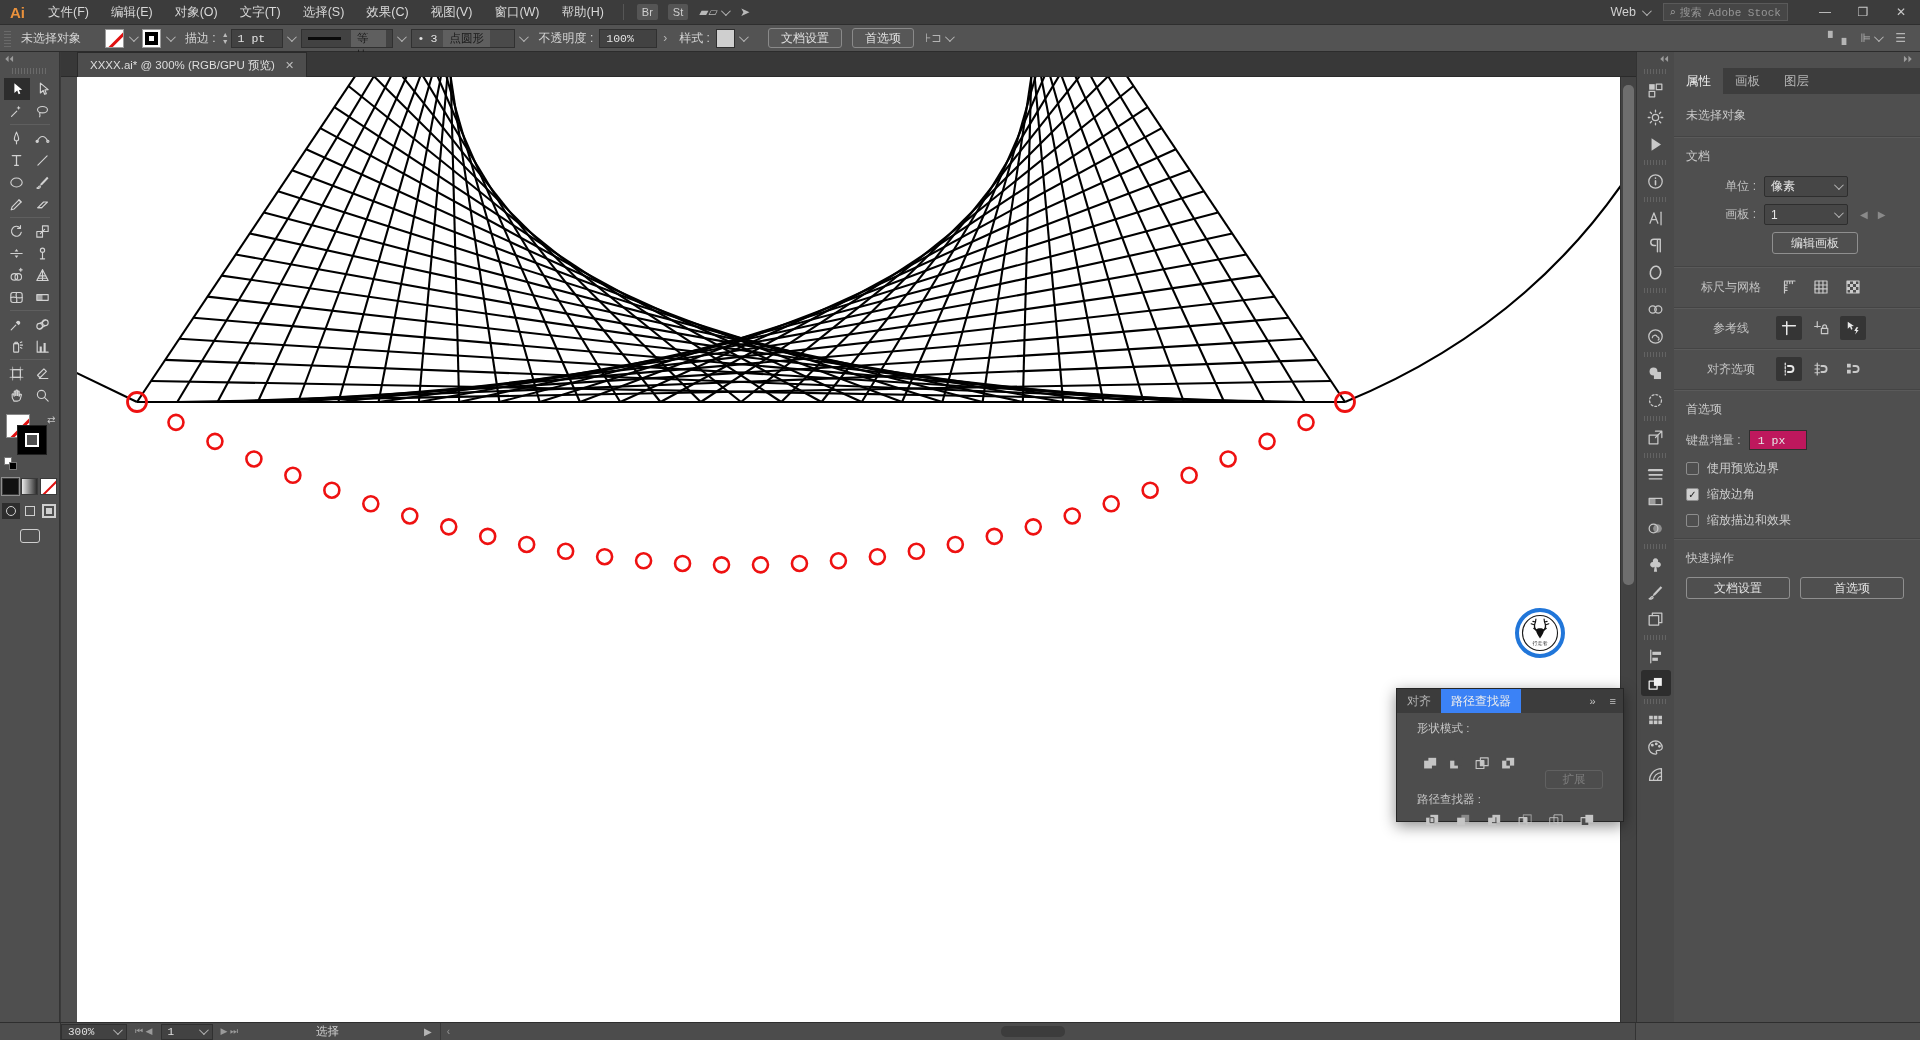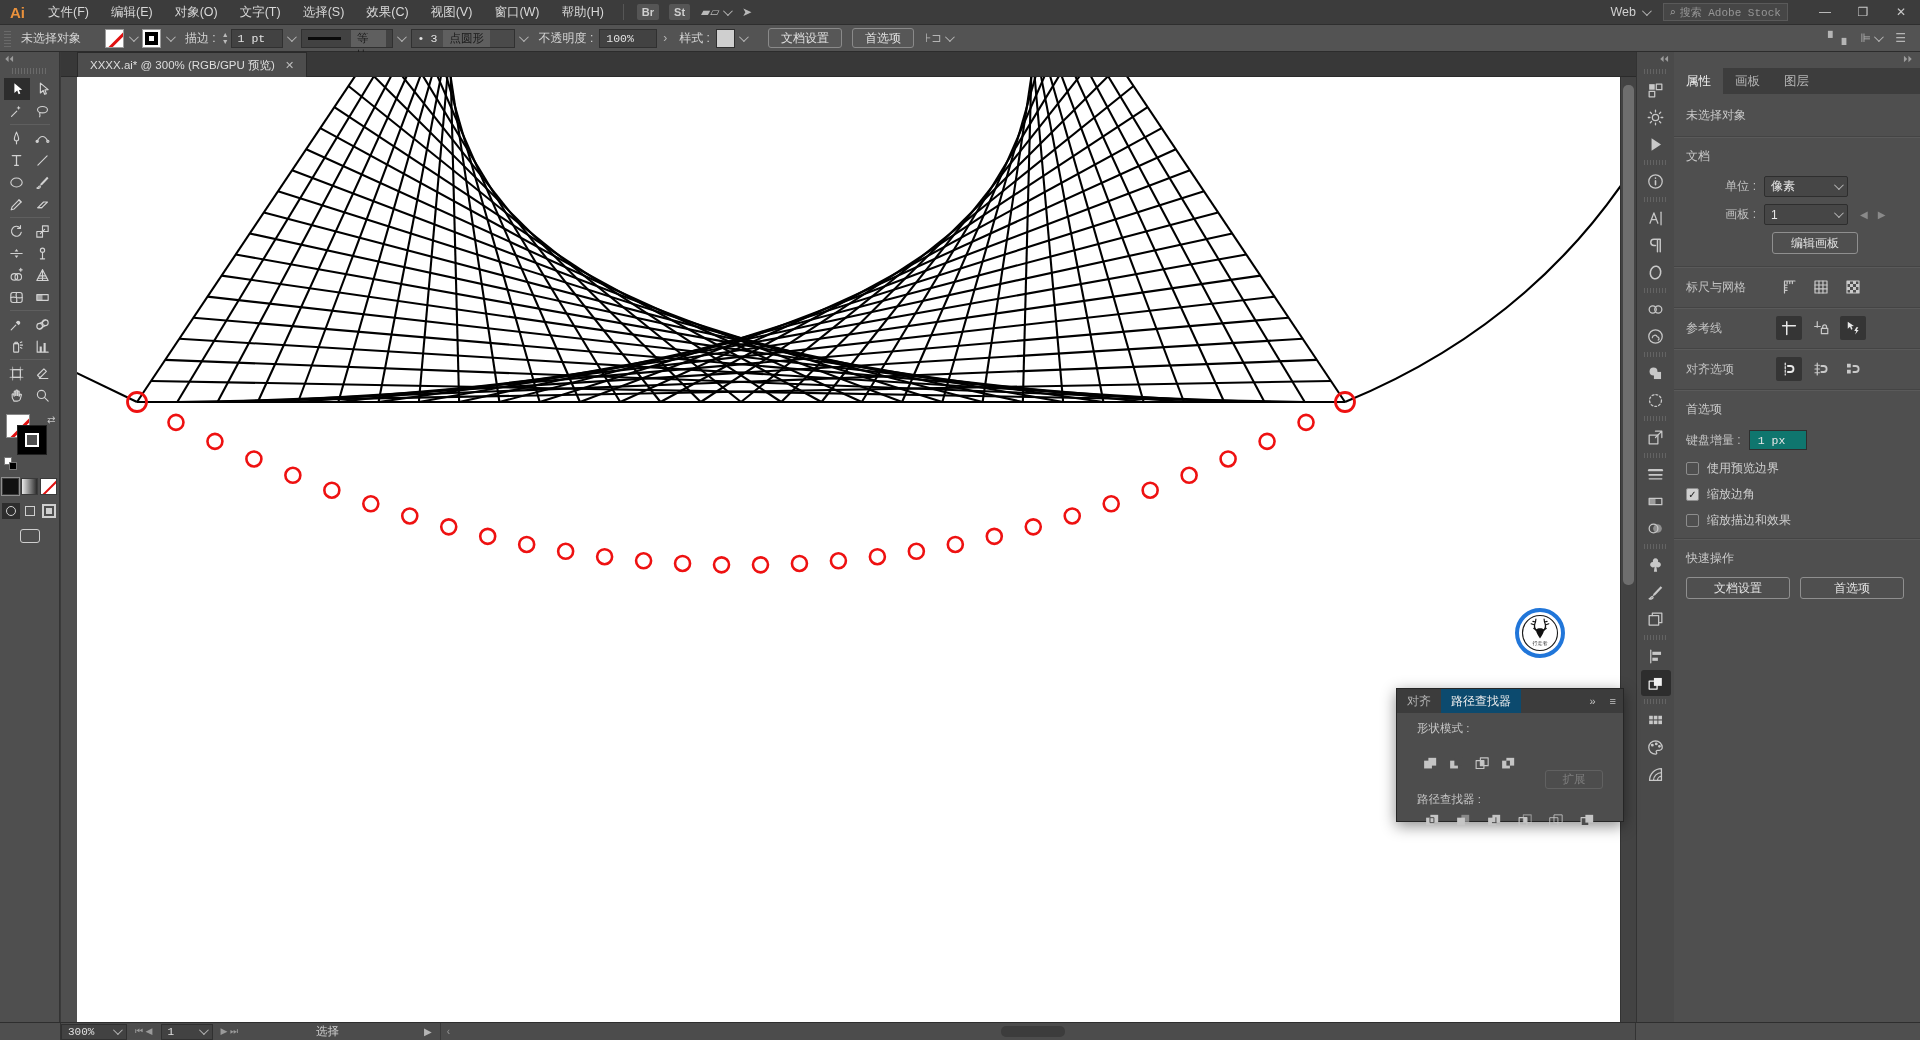--- a/index.html
+++ b/index.html
@@ -6,21 +6,21 @@
   html,body { width:1920px; height:1040px; overflow:hidden; background:#3a3a3a;
     font-family:"Liberation Sans","DejaVu Sans",sans-serif; -webkit-font-smoothing:antialiased; }
   .app { position:relative; width:1920px; height:1040px; color:#d6d6d6; font-size:12px; }
 
   
   .menu-bar { position:absolute; left:0; top:0; width:1920px; height:25px; background:#3c3c3c;
     display:flex; align-items:center; border-bottom:1px solid #2e2e2e; }
   .ai-logo { color:#e9913c; font-weight:bold; font-size:15px; padding:0 12px 0 10px; }
   .menu-item { padding:0 11px; height:25px; line-height:25px; color:#d8d8d8; font-size:12.5px; cursor:default; }
   .mb-sep { width:1px; height:16px; background:#565656; margin:0 8px; }
-  .mb-btn { background:#555; color:#cfcfcf; font-size:11px; font-weight:bold; padding:2px 5px;
+  .mb-btn { background:#555; color:#cfcfcf; font-size:11px; font-weight:normal; padding:2px 5px;
     border-radius:2px; margin:0 5px; }
   .mb-icon { color:#b9b9b9; margin:0 6px; font-size:12px; }
   .mb-right { margin-left:auto; display:flex; align-items:center; height:25px; }
   .ws-switch { display:flex; align-items:center; gap:6px; color:#d0d0d0; font-size:12.5px; padding:0 14px; }
   .chev { display:inline-block; width:7px; height:7px; border-right:1.6px solid #b5b5b5;
     border-bottom:1.6px solid #b5b5b5; transform:rotate(45deg) translateY(-2px); }
   .search-box { width:125px; height:18px; background:#464646; border:1px solid #5a5a5a;
     display:flex; align-items:center; gap:4px; padding:0 5px; color:#969696; font-size:11px;
     font-family:"Liberation Mono","DejaVu Sans Mono",monospace; }
   .win-btns { display:flex; align-items:center; margin-left:18px; }
@@ -123,43 +123,43 @@
   .p-sec-title { color:#c9c9c9; font-size:12px; padding:11px 0 4px; }
   .p-row { display:flex; align-items:center; margin:7px 0; }
   .p-row .lbl { width:78px; text-align:right; padding-right:8px; color:#c2c2c2; font-size:12px; }
   .p-dd { width:84px; height:21px; background:#464646; border:1px solid #2e2e2e; border-radius:2px;
     display:flex; align-items:center; padding:0 6px; color:#e6e6e6; font-size:12px; justify-content:space-between; }
   .p-arrows { display:flex; gap:10px; margin-left:12px; color:#8a8a8a; font-size:10px; }
   .p-btn { height:22px; border:1px solid #8f8f8f; border-radius:3px; background:transparent; color:#e2e2e2;
     font-size:12px; display:flex; align-items:center; justify-content:center; }
   .edit-ab { width:86px; margin:4px 0 12px 86px; }
   .icon-row { display:flex; align-items:center; padding:8px 0; }
-  .icon-row .lbl { width:90px; color:#c2c2c2; font-size:12px; }
+  .icon-row .lbl { width:90px; color:#c2c2c2; font-size:12px;text-align:center; }
   .pib { width:26px; height:24px; margin-right:6px; display:flex; align-items:center; justify-content:center;
     color:#c9c9c9; border-radius:2px; }
   .pib.pressed { background:#353535; color:#e8e8e8; }
   .pib svg { width:18px; height:18px; }
   .kb-row { display:flex; align-items:center; margin:8px 0 10px; }
   .kb-row .lbl { color:#c2c2c2; font-size:12px; margin-right:8px; }
-  .kb-field { width:58px; height:20px; background:#0f766e; border:1px solid #2e2e2e;
+  .kb-field { width:58px; height:20px; background:#be185d; border:1px solid #2e2e2e;
     color:#e6e6e6; font-size:11.5px; display:flex; align-items:center; padding:0 8px;
     font-family:"Liberation Mono","DejaVu Sans Mono",monospace; }
   .chk-row { display:flex; align-items:center; gap:8px; margin:9px 0; color:#cfcfcf; font-size:12px; }
   .chk { width:13px; height:13px; border:1px solid #8d8d8d; border-radius:2px; background:transparent;
     display:flex; align-items:center; justify-content:center; font-size:10px; color:#222; }
   .chk.on { background:#cfcfcf; }
   .qa-row { display:flex; gap:10px; padding:6px 0 14px; }
   .qa-row .p-btn { width:104px; }
 
   
   .pf-panel { position:absolute; left:1396px; top:688px; width:228px; height:134px; background:#4d4d4d;
     border:1px solid #262626; box-shadow:0 4px 14px rgba(0,0,0,.45); z-index:40; }
   .pf-tabs { height:24px; background:#3c3c3c; display:flex; align-items:center; }
   .pf-tab { padding:0 10px; line-height:24px; font-size:12px; color:#b2b2b2; }
-  .pf-tab.active { background:#0c4a6e; color:#ededed; }
+  .pf-tab.active { background:#3b82f6; color:#ededed; }
   .pf-tabs .spacer { flex:1; }
   .pf-menu { color:#c5c5c5; font-size:11px; padding:0 7px; }
   .pf-body { padding:5px 20px; }
   .pf-label { color:#c6c6c6; font-size:11.5px; margin:3px 0 2px; }
   .pf-row { display:flex; align-items:center; }
   .pf-ic { width:26px; height:22px; display:flex; align-items:center; justify-content:center; color:#c5c5c5; }
   .pf-ic svg { width:17px; height:17px; }
   .pf-expand { margin-left:auto; width:58px; height:19px; border:1px solid #616161; border-radius:3px;
     color:#7d7d7d; font-size:11.5px; display:flex; align-items:center; justify-content:center;margin-top:32px; }
   .pf-row.six .pf-ic { width:34px; }

